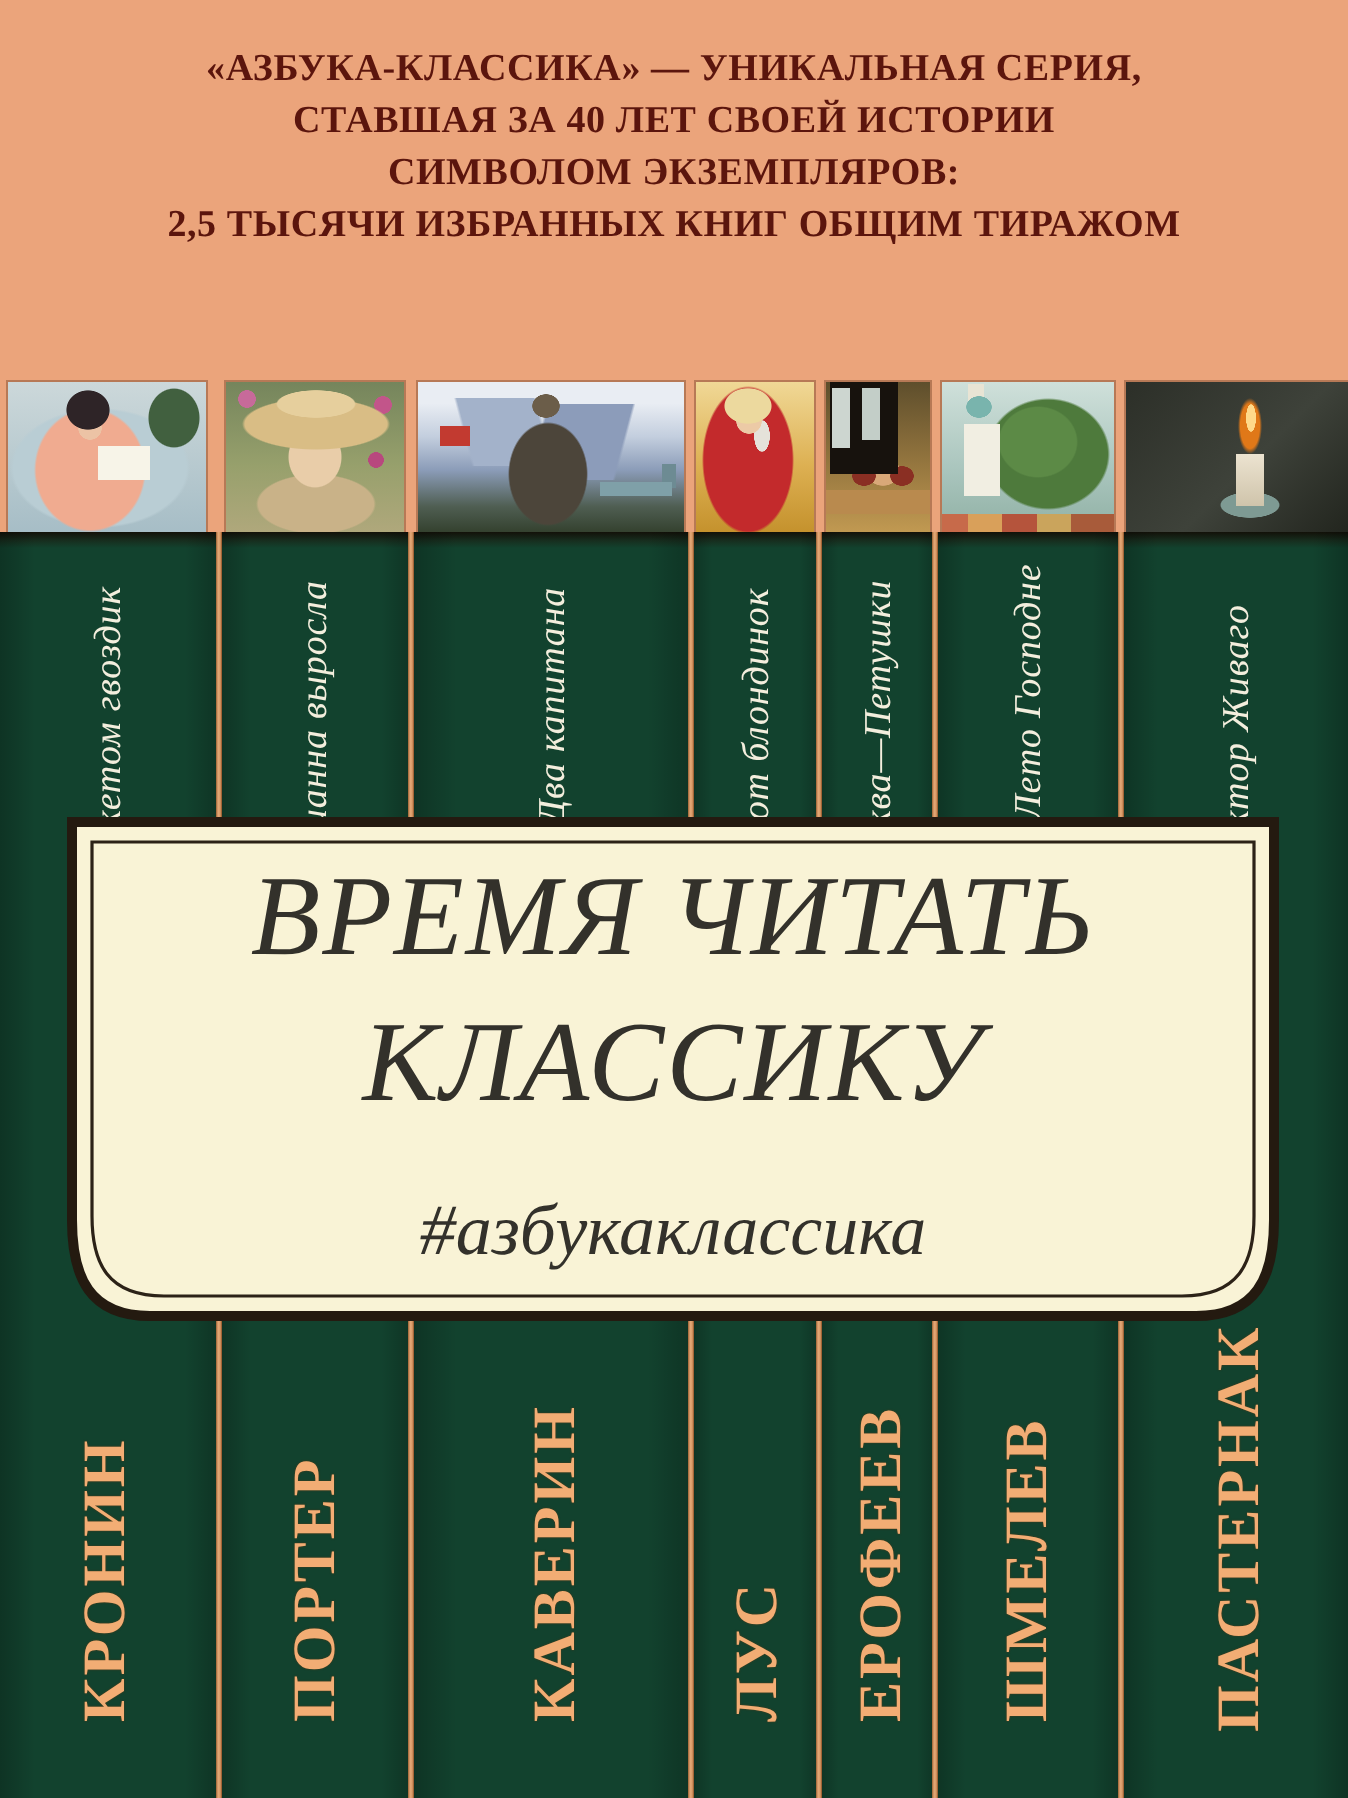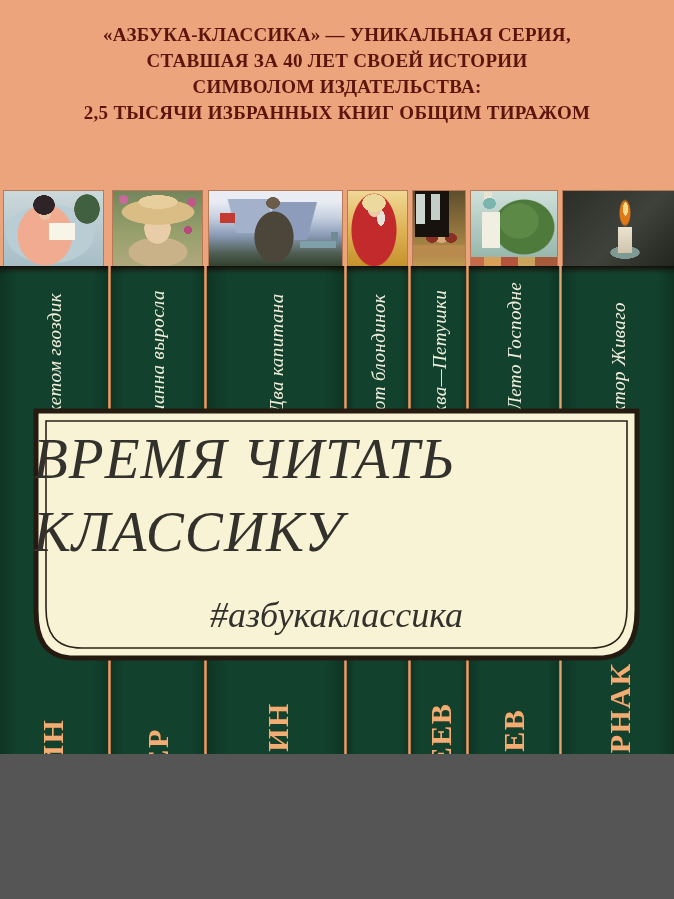--- a/index.html
+++ b/index.html
@@ -1,17 +1,17 @@
 <!DOCTYPE html>
 <html><head>
 <meta charset="utf-8">
 <style>
   html,body { margin:0; padding:0; background:#555; }
   .page {
-    position:relative; width:674px; height:754px; overflow:hidden;
+    position:relative; width:674px; height:899px; overflow:hidden;
     background:#12422e; font-family:"Liberation Serif", serif;
     margin:0 auto;
   }
 
   
   .top-band {
     position:absolute; left:0; top:0; width:674px; height:267px;
     background:#eba47b;
   }
   .band-text {
@@ -151,40 +151,40 @@
     text-shadow:0 0 1px rgba(110,56,16,.8);
   }
   .a1{left:38px;top:861px} .a2{left:143px;top:861px} .a3{left:263px;top:861px}
   .a4{left:364px;top:861px} .a5{left:426px;top:861px} .a6{left:499px;top:861px}
   .a7{left:605px;top:866px}
 
   
   .plaque { position:absolute; left:33px; top:408px; width:607px; height:254px; z-index:5; }
   .plaque svg { position:absolute; left:0; top:0; }
   .plaque-title {
-    position:absolute; left:0; right:0; top:14px; 
+    position:absolute; left:0; right:0; top:14px; text-align:center;
     font-style:italic; font-size:57px; line-height:73px; letter-spacing:1px;
     color:#33312b;
   }
   .plaque-title span { display:block; }
   .plaque-hashtag {
     position:absolute; left:0; right:0; top:186px; text-align:center;
     font-style:italic; font-size:36px; color:#33312b;
   }
 </style>
 </head>
 <body>
 
 <div class="page">
 
   <div class="top-band">
     <div class="band-text">
       <span class="band-line">«АЗБУКА-КЛАССИКА» — УНИКАЛЬНАЯ СЕРИЯ,</span>
       <span class="band-line">СТАВШАЯ ЗА 40 ЛЕТ СВОЕЙ ИСТОРИИ</span>
-      <span class="band-line">СИМВОЛОМ ИЗДАТЕЛЬСТВА:</span>
+      <span class="band-line">СИМВОЛОМ ЭКЗЕМПЛЯРОВ:</span>
       <span class="band-line">2,5 ТЫСЯЧИ ИЗБРАННЫХ КНИГ ОБЩИМ ТИРАЖОМ</span>
     </div>
   </div>
 
   <div class="cover c1"></div>
   <div class="cover c2"></div>
   <div class="cover c3"></div>
   <div class="cover c4"></div>
   <div class="cover c5"></div>
   <div class="cover c6"></div>

